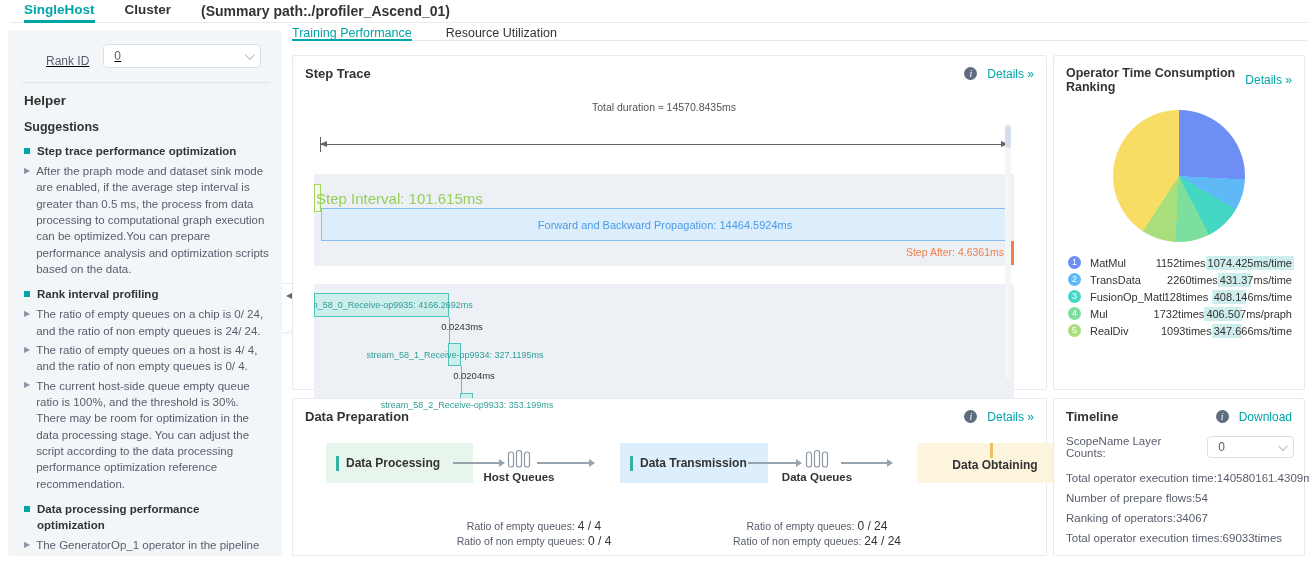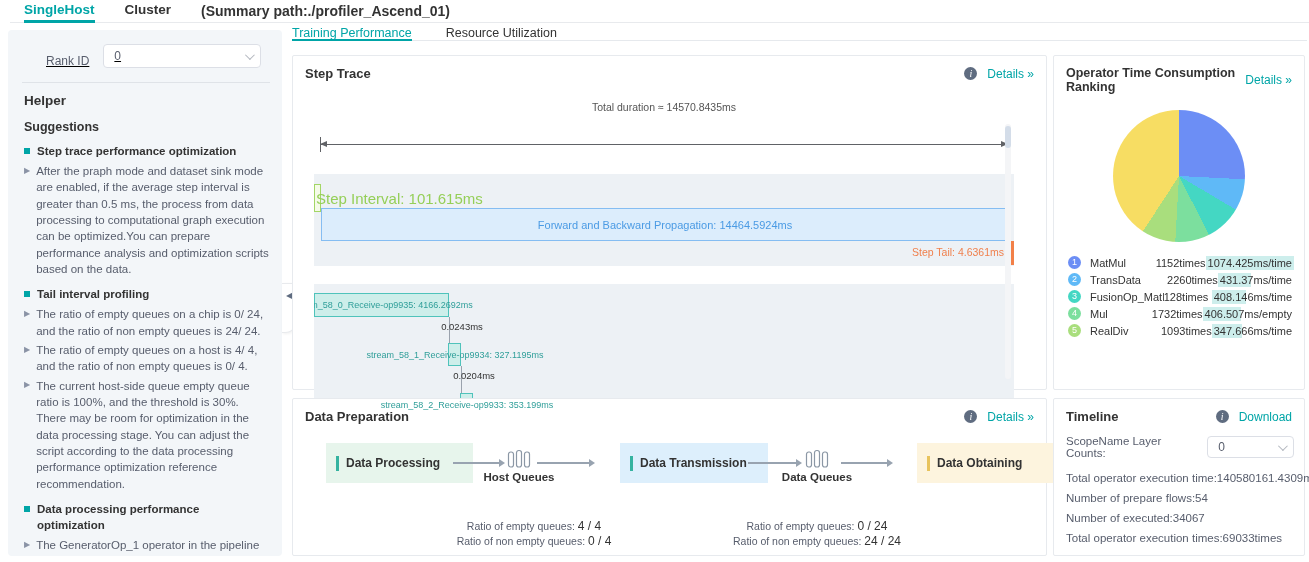--- a/index.html
+++ b/index.html
@@ -162,21 +162,21 @@
         <div class="sg-head">
           <span class="sg-square"></span>
           <span class="sg-title">Step trace performance optimization</span>
         </div>
         <div class="sg-item">
           <span class="sg-arrow">▶</span>
           <span class="sg-text">After the praph mode and dataset sink mode are enabled, if the average step interval is greater than 0.5 ms, the process from data processing to computational graph execution can be optimized.You can prepare performance analysis and optimization scripts based on the data.</span>
         </div>
         <div class="sg-head">
           <span class="sg-square"></span>
-          <span class="sg-title">Tail interval profiling</span>
+          <span class="sg-title">Rank interval profiling</span>
         </div>
         <div class="sg-item">
           <span class="sg-arrow">▶</span>
           <span class="sg-text">The ratio of empty queues on a chip is 0/ 24, and the ratio of non empty queues is 24/ 24.</span>
         </div>
         <div class="sg-item">
           <span class="sg-arrow">▶</span>
           <span class="sg-text">The ratio of empty queues on a host is 4/ 4, and the ratio of non empty queues is 0/ 4.</span>
         </div>
         <div class="sg-item">
@@ -215,21 +215,21 @@
         <div class="dur-head" id="dur-headL"></div>
         <div class="dur-head" id="dur-headR"></div>
       </div>
       <div class="band" id="band1">
         <div id="si-box"></div>
         <div id="si-text">Step Interval: 101.615ms</div>
         <div id="fp-box">
           <span id="fp-text">Forward and Backward Propagation: 14464.5924ms</span>
         </div>
         <div id="tail-box"></div>
-        <div id="tail-text">Step Tail: 4.6361ms</div>
+        <div id="tail-text">Step After: 4.6361ms</div>
       </div>
       <div class="band" id="band2">
         <div class="stream-box" id="stream0">
           <span class="stream-text">stream_58_0_Receive-op9935: 4166.2692ms</span>
         </div>
         <div class="conn" id="conn1"></div>
         <div class="gap-label" id="gap1">0.0243ms</div>
         <div class="stream-box" id="stream1"></div>
         <div class="stream-text stream-float" id="stream1-text">stream_58_1_Receive-op9934: 327.1195ms</div>
         <div class="conn" id="conn2"></div>
@@ -275,21 +275,21 @@
         <svg width="24" height="20" viewBox="0 0 24 20">
             <g fill="#fff" stroke="#8b97a5" stroke-width="1.2">
           <rect x="1.5" y="3" width="5" height="15" rx="2.2"></rect>
               <rect x="9.5" y="1.5" width="5" height="16.5" rx="2.2"></rect>
               <rect x="17.5" y="3" width="5" height="15" rx="2.2"></rect>
             </g>
           </svg>
       </div>
       <div class="q-label" id="ql2">Data Queues</div>
       <div class="flow-arrow" id="fa4"></div>
-      <div class="dp-box" id="dp-box3" style="background: rgb(253, 244, 222);">
+      <div class="dp-box" id="dp-box3" style="background: rgb(253, 244, 222); flex-direction: column;">
         <span class="dp-accent" style="background: rgb(232, 195, 92);"></span>
         <span class="dp-box-label">Data Obtaining</span>
       </div>
       <div class="ratio-block" id="rb1">
         <div class="ratio-line"><span>Ratio of empty queues:</span> <b>4 / 4</b></div>
         <div class="ratio-line"><span>Ratio of non empty queues:</span> <b>0 / 4</b></div>
       </div>
       <div class="ratio-block" id="rb2">
         <div class="ratio-line"><span>Ratio of empty queues:</span> <b>0 / 24</b></div>
         <div class="ratio-line"><span>Ratio of non empty queues:</span> <b>24 / 24</b></div>
@@ -319,21 +319,21 @@
         <div class="lg-row">
           <span class="lg-badge" style="background: rgb(68, 215, 195);">3</span>
           <span class="lg-name">FusionOp_MatMul...</span>
           <span class="lg-times">128times</span>
           <span class="lg-val" style="background: linear-gradient(to right, rgb(205, 238, 236) 42%, transparent 42%);">408.146ms/time</span>
         </div>
         <div class="lg-row">
           <span class="lg-badge" style="background: rgb(124, 223, 158);">4</span>
           <span class="lg-name">Mul</span>
           <span class="lg-times">1732times</span>
-          <span class="lg-val" style="background: linear-gradient(to right, rgb(205, 238, 236) 42%, transparent 42%);">406.507ms/empty</span>
+          <span class="lg-val" style="background: linear-gradient(to right, rgb(205, 238, 236) 42%, transparent 42%);">406.507ms/praph</span>
         </div>
         <div class="lg-row">
           <span class="lg-badge" style="background: rgb(169, 222, 125);">5</span>
           <span class="lg-name">RealDiv</span>
           <span class="lg-times">1093times</span>
           <span class="lg-val" style="background: linear-gradient(to right, rgb(205, 238, 236) 36%, transparent 36%);">347.666ms/time</span>
         </div>
       </div>
   </div>
 
@@ -346,18 +346,18 @@
     <div id="tl-body">
       <div id="scope-row">
         <span id="scope-label">ScopeName Layer Counts:</span>
         <div class="select-box" id="scope-select">
           <span>0</span>
           <span class="chev"></span>
         </div>
       </div>
       <div class="tl-line">Total operator execution time:140580161.4309ms</div>
       <div class="tl-line">Number of prepare flows:54</div>
-      <div class="tl-line">Number of executed:34067</div>
+      <div class="tl-line">Ranking of operators:34067</div>
       <div class="tl-line">Total operator execution times:69033times</div>
     </div>
   </div>
 
 </div>
 
 </body></html>

